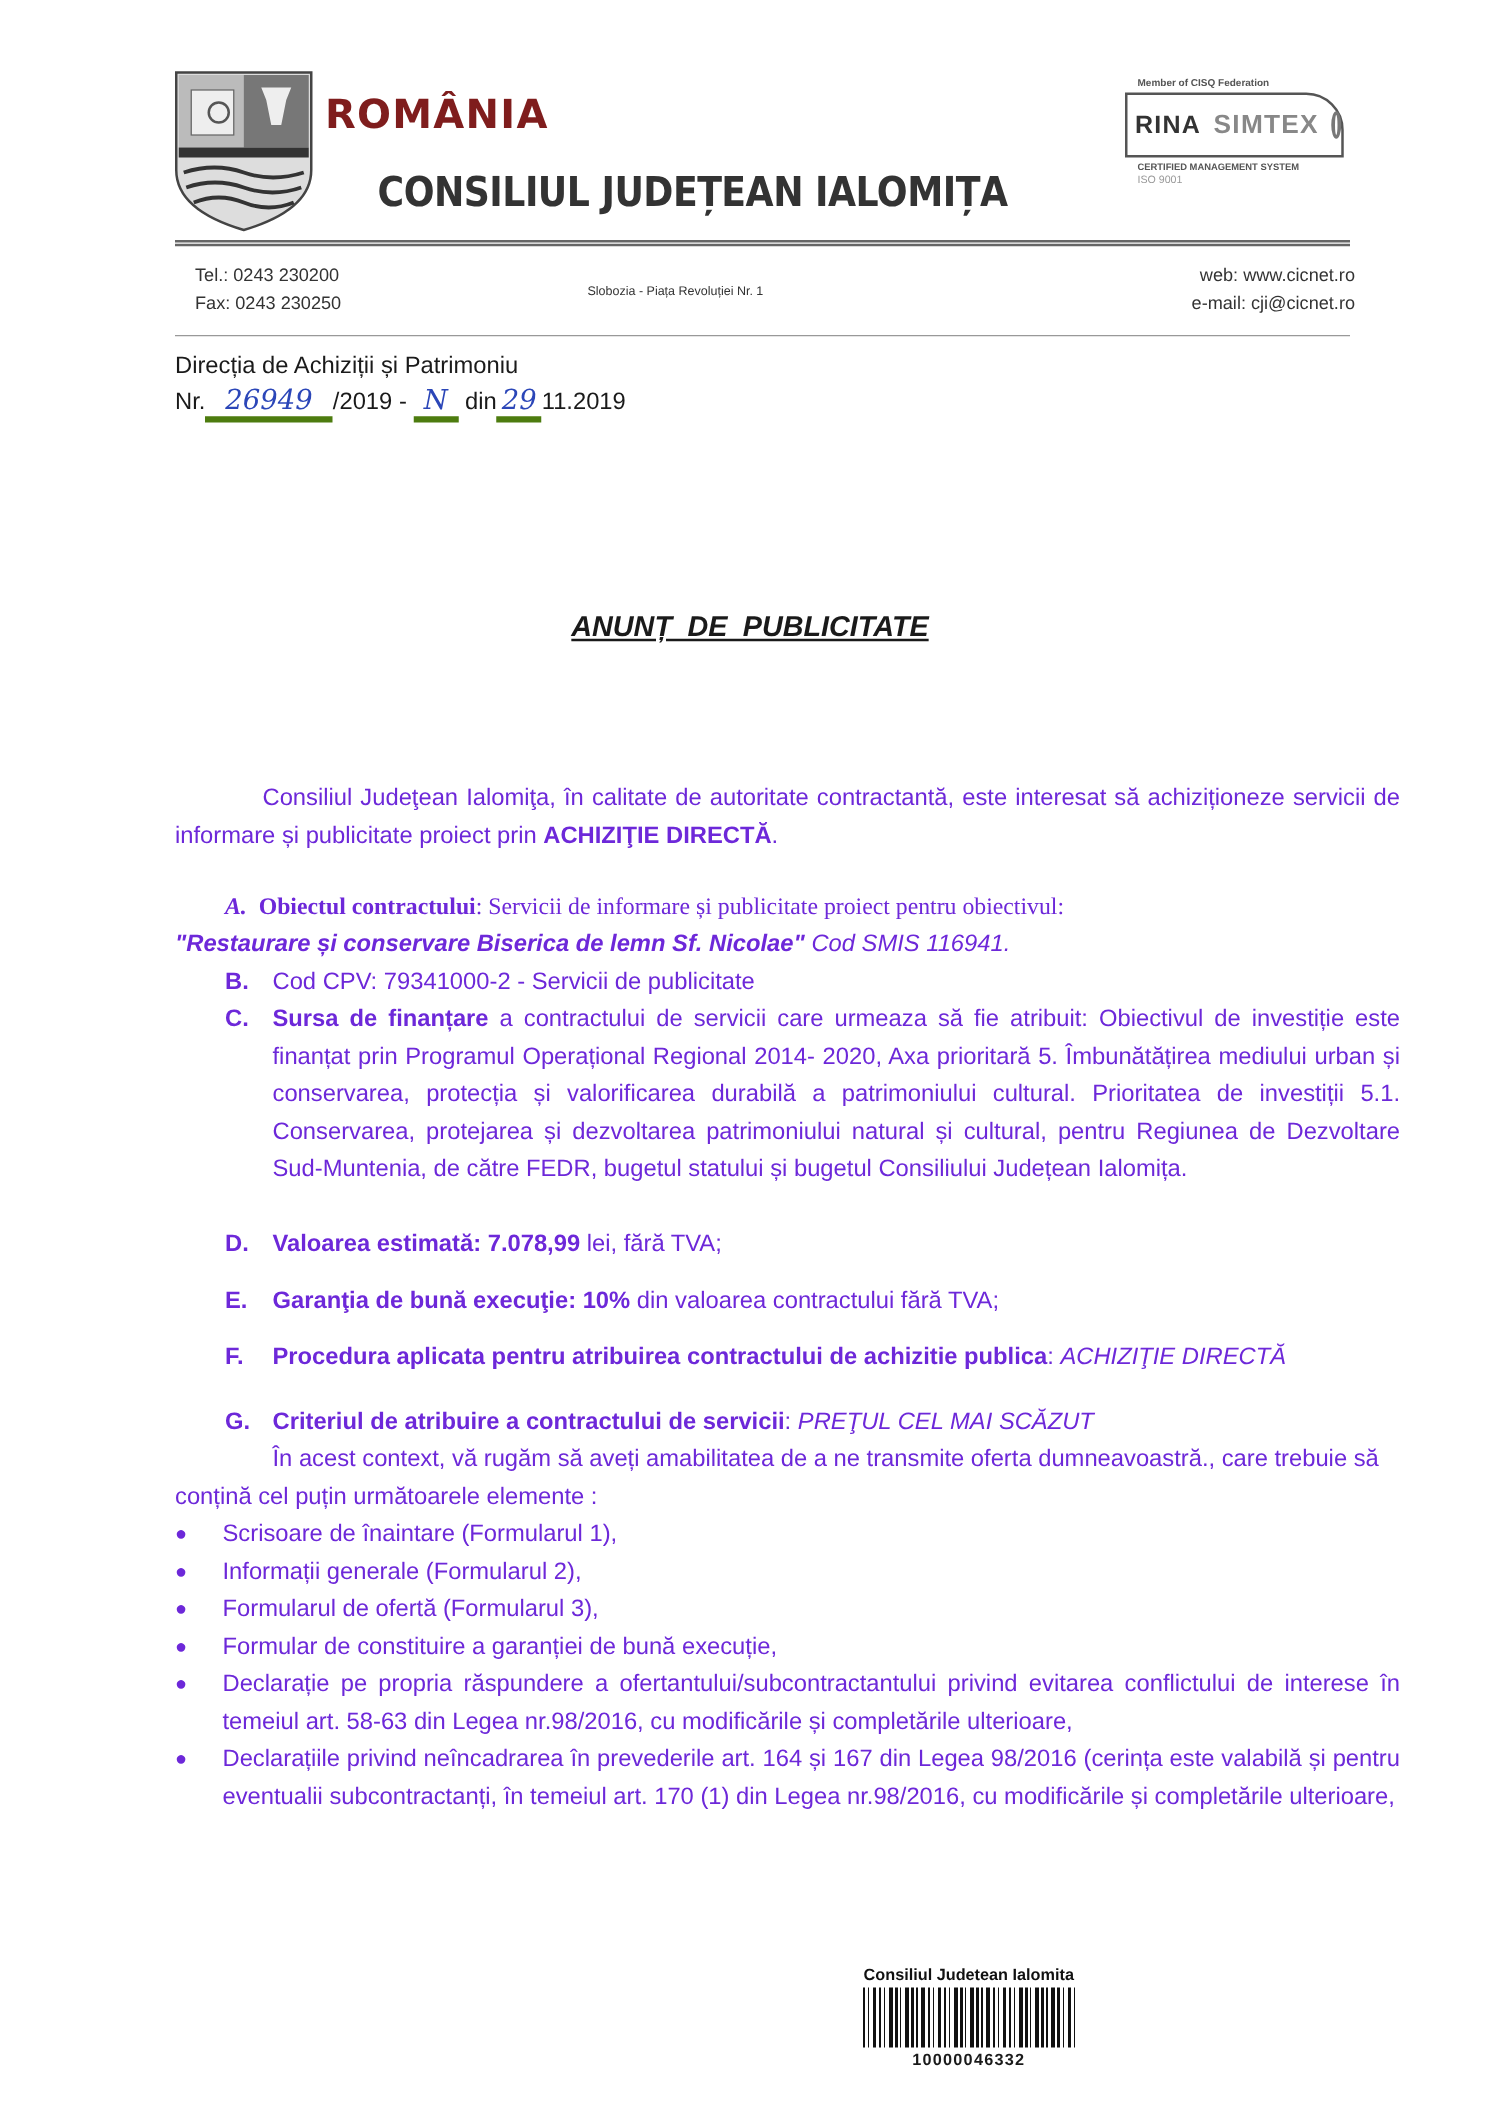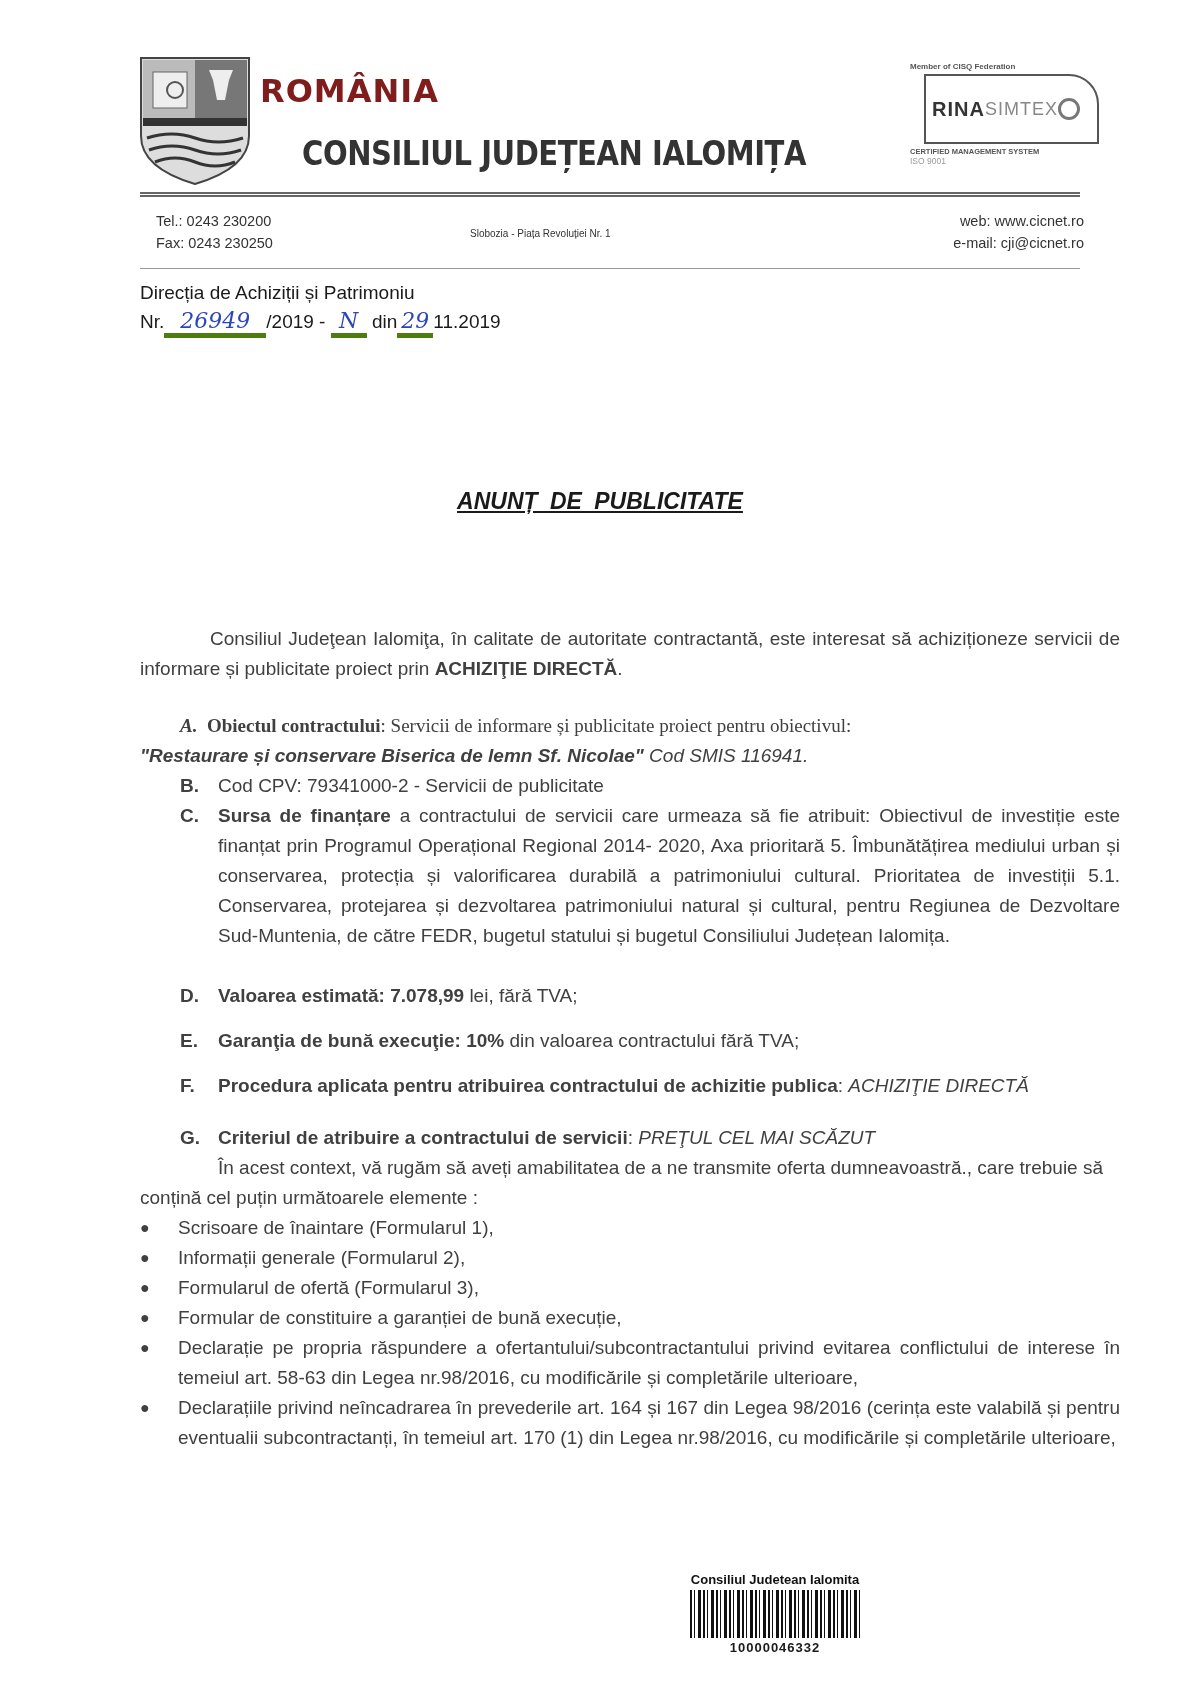--- a/index.html
+++ b/index.html
@@ -6,42 +6,42 @@
   html, body { width: 1200px; height: 1696px; background: #ffffff; }
   body { position: relative; font-family: "Liberation Sans", sans-serif; color: #1a1a1a; overflow: hidden; }
   .abs { position: absolute; }
 
   
   .crest { left: 137px; top: 56px; width: 116px; height: 130px; }
   .title1 { left: 260px; top: 72px; width: 690px; text-align: left; font-family: "DejaVu Sans", sans-serif; font-weight: bold; font-size: 32px; color: #7f1d1d; letter-spacing: 1px; }
   .title2 { left: 290px; top: 134px; width: 600px; text-align: center; font-family: "DejaVu Sans", sans-serif; font-weight: bold; font-size: 33px; color: #333; letter-spacing: -0.5px; transform: scaleX(0.88); transform-origin: left; white-space: nowrap; }
   .cert { left: 900px; top: 62px; width: 200px; height: 120px; }
   .cert .member { font-size: 8px; font-weight: bold; color: #555; margin-left: 10px; }
-  .cert .box { margin-left: 24px; margin-top: 3px; width: 175px; height: 70px; border: 2px solid #555; border-top-right-radius: 30px; display: flex; align-items: center; padding-left: 6px; }
+  .cert .box { margin-left: 0; margin-top: 3px; width: 175px; height: 52px; border: 2px solid #555; border-top-right-radius: 30px; display: flex; align-items: center; padding-left: 6px; gap: 10px; }
   .cert .rina { font-size: 20px; font-weight: bold; color: #333; letter-spacing: 1px; }
-  .cert .simtex { font-size: 18px; color: #888; letter-spacing: 1px; }
+  .cert .simtex { font-size: 21px; color: #888; letter-spacing: 1px; font-weight: bold; }
   .cert .seal { width: 22px; height: 22px; border-radius: 50%; border: 3px solid #777; }
   .cert .cms { font-size: 7.5px; font-weight: bold; color: #555; margin-left: 10px; margin-top: 3px; }
   .cert .iso { font-size: 8.5px; color: #999; margin-left: 10px; }
 
   .rule-double { left: 140px; width: 940px; height: 5px; border-top: 2px solid #666; border-bottom: 2px solid #666; }
   .rule-single { left: 140px; width: 940px; border-top: 1px solid #999; }
 
   .contact { font-size: 14.5px; color: #333; line-height: 22px; }
   .contact-left { left: 156px; top: 210px; }
   .contact-mid { left: 470px; top: 223px; font-size: 10px; }
   .contact-right { right: 116px; top: 210px; text-align: right; }
 
   .dept { left: 140px; top: 282px; font-size: 19px; color: #1a1a1a; }
   .nr-line { left: 140px; top: 308px; font-size: 19px; color: #1a1a1a; white-space: nowrap; }
   .hand { font-family: "DejaVu Serif", serif; font-style: italic; color: #2b46b8; font-size: 22px; display: inline-block; border-bottom: 5px solid #4d7c0f; text-align: center; }
 
   .doc-title { left: 0; width: 1200px; top: 488px; text-align: center; font-weight: bold; font-style: italic; text-decoration: underline; font-size: 23px; word-spacing: 6px; }
 
-  .body { left: 140px; width: 980px; font-family: "Liberation Sans", sans-serif; font-size: 19px; color: #404040; line-height: 30px; }
+  .body { left: 140px; width: 980px; font-family: "Liberation Sans", sans-serif; font-size: 19px; color: #6d28d9; line-height: 30px; }
   .justify { text-align: justify; text-align-last: left; }
   .b { font-weight: bold; }
   .i { font-style: italic; }
   .indent { text-indent: 70px; }
   .item { display: flex; }
   .item .lbl { width: 38px; flex: 0 0 38px; font-weight: bold; text-align: left; }
   .item .txt { flex: 1; }
   .bullet { display: flex; }
   .bullet .dot { width: 38px; flex: 0 0 38px; font-size: 16px; }
   .bullet .txt { flex: 1; }

